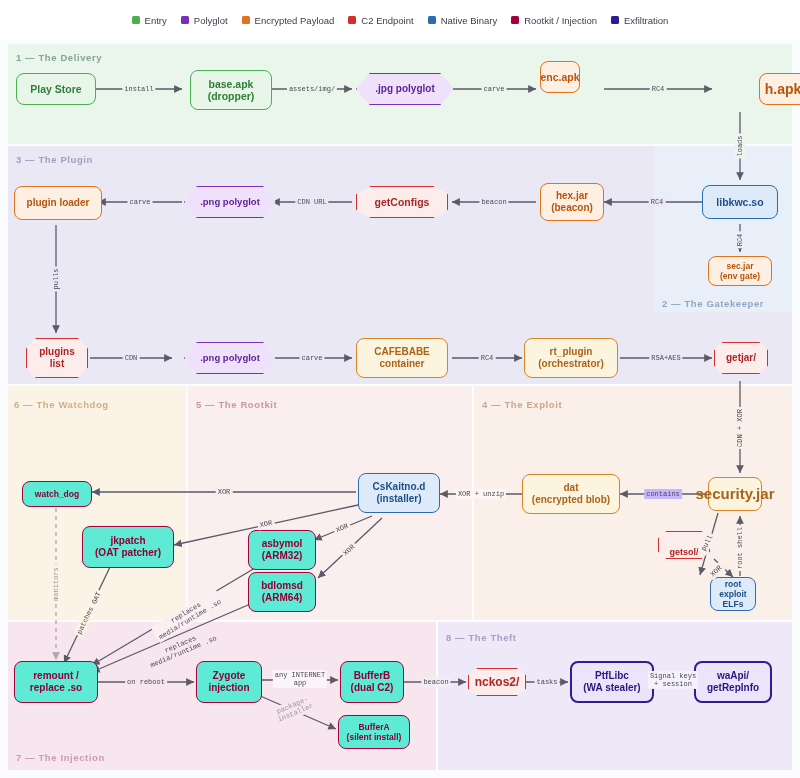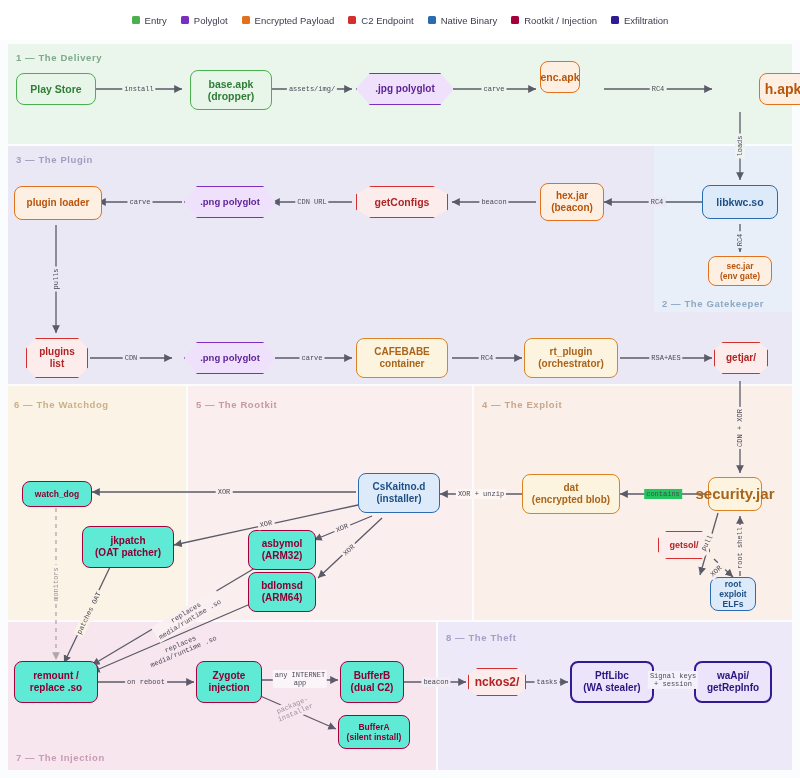--- a/index.html
+++ b/index.html
@@ -239,21 +239,21 @@
     <span>getjar/</span>
   </div>
 
   <div class="node rect c-enc2" style="left:708px;top:477px;width:54px;height:34px;font-size:15px;">
     <span>security.jar</span>
   </div>
   <div class="node rect c-enc2" style="left:522px;top:474px;width:98px;height:40px;font-size:10px;">
     <span>dat</span>
     <span class="l2">(encrypted blob)</span>
   </div>
-  <div class="node oct c-c2" style="left:658px;top:531px;width:52px;height:28px;font-size:9px;">
+  <div class="node oct c-c2" style="left:658px;top:531px;width:52px;height:28px;font-size:9px;justify-content:flex-end;">
     <span>getsol/</span>
   </div>
   <div class="node rect c-native" style="left:710px;top:577px;width:46px;height:34px;font-size:8.5px;">
     <span>root exploit</span>
     <span class="l2">ELFs</span>
   </div>
 
   <div class="node rect c-native" style="left:358px;top:473px;width:82px;height:40px;font-size:10px;">
     <span>CsKaitno.d</span>
     <span class="l2">(installer)</span>
@@ -312,21 +312,21 @@
   <div class="elabel pos" style="left:657px;top:202px;background:#ebe8f6;">RC4</div>
   <div class="elabel pos" style="left:494px;top:202px;background:#ebe8f6;">beacon</div>
   <div class="elabel pos" style="left:312px;top:202px;background:#ebe8f6;">CDN URL</div>
   <div class="elabel pos" style="left:140px;top:202px;background:#ebe8f6;">carve</div>
   <div class="elabel rot90" style="left:56px;top:279px;background:#ebe8f6;">pulls</div>
   <div class="elabel pos" style="left:131px;top:358px;background:#ebe8f6;">CDN</div>
   <div class="elabel pos" style="left:312px;top:358px;background:#ebe8f6;">carve</div>
   <div class="elabel pos" style="left:487px;top:358px;background:#ebe8f6;">RC4</div>
   <div class="elabel pos" style="left:666px;top:358px;background:#ebe8f6;">RSA+AES</div>
   <div class="elabel rot90" style="left:740px;top:428px;background:#faf0e9;">CDN + XOR</div>
-  <div class="elabel pos" style="left:663px;top:494px;background:#22c55e;">contains</div>
+  <div class="elabel pos" style="left:663px;top:494px;background:#c4b5fd;">contains</div>
   <div class="elabel pos" style="left:481px;top:494px;background:#fdf6f2;">XOR + unzip</div>
   <div class="elabel pos" style="left:224px;top:492px;background:#faeeef;">XOR</div>
   <div class="elabel" style="left:266px;top:524px;transform:translate(-50%,-50%) rotate(-12deg);background:#faeeef;">XOR</div>
   <div class="elabel" style="left:342px;top:528px;transform:translate(-50%,-50%) rotate(-22deg);background:#faeeef;">XOR</div>
   <div class="elabel" style="left:349px;top:550px;transform:translate(-50%,-50%) rotate(-44deg);background:#faeeef;">XOR</div>
   <div class="elabel" style="left:707px;top:543px;transform:translate(-50%,-50%) rotate(-62deg);background:#faf0e9;">pull</div>
   <div class="elabel" style="left:716px;top:571px;transform:translate(-50%,-50%) rotate(-42deg);background:#faf0e9;">XOR</div>
   <div class="elabel rot90" style="left:740px;top:548px;background:#faf0e9;">root shell</div>
   <div class="elabel rot90" style="left:56px;top:584px;background:#fbf3e6;color:#9d9199;">monitors</div>
   <div class="elabel" style="left:89px;top:613px;transform:translate(-50%,-50%) rotate(-64deg);background:#fbf3e6;">patches OAT</div>

